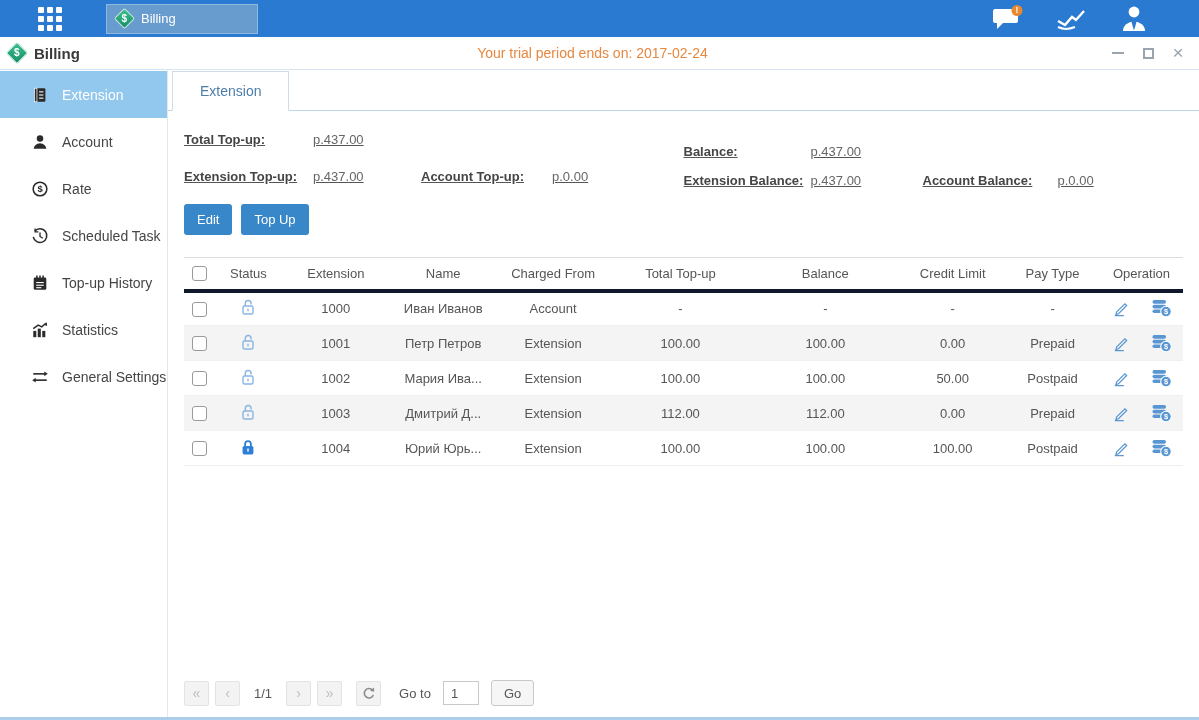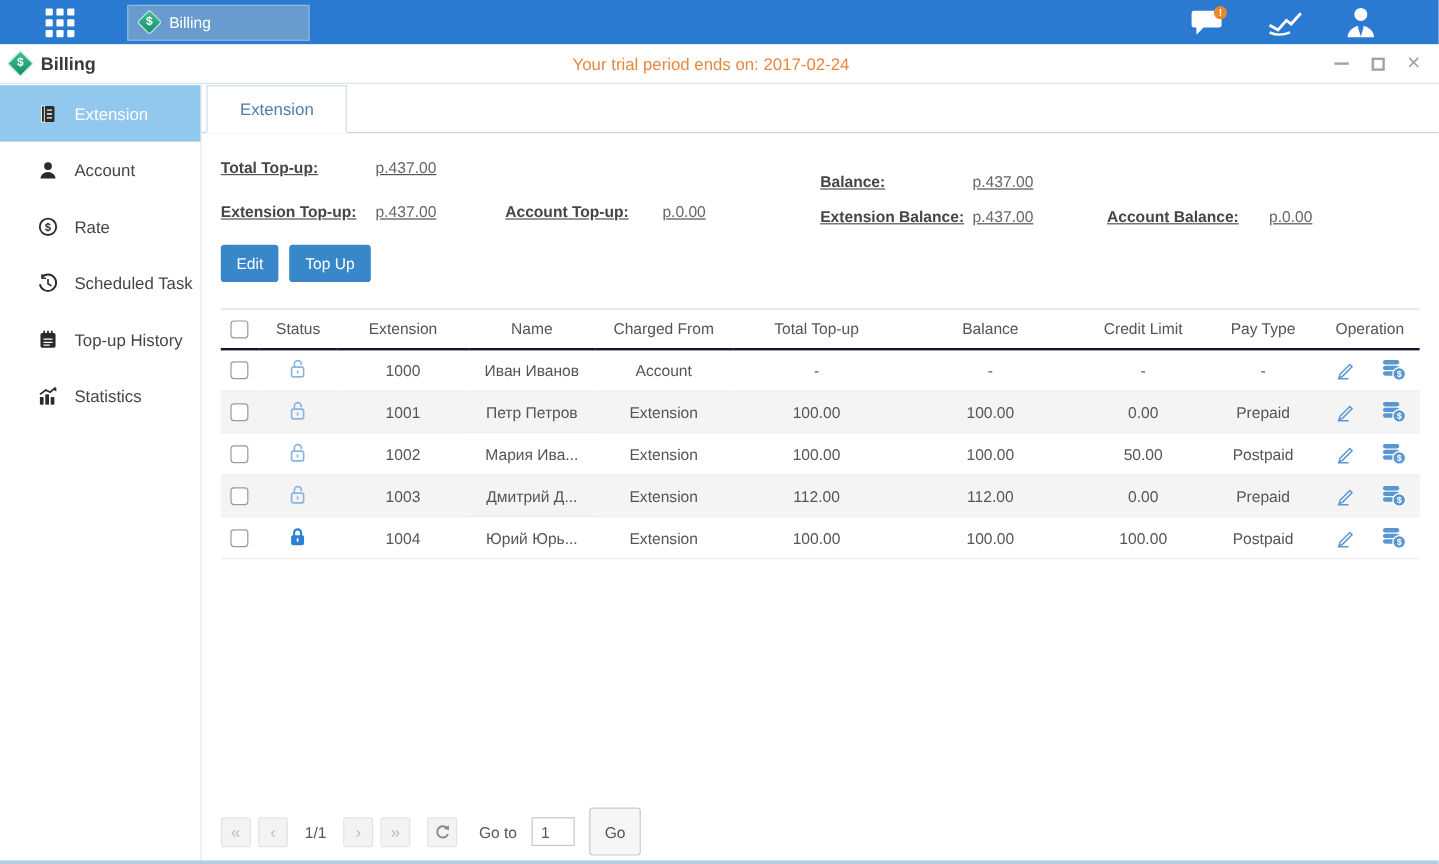--- a/index.html
+++ b/index.html
@@ -45,21 +45,21 @@
   .stats-half { display:grid; row-gap:14px; align-items:center; }
   .stats-left  { grid-template-columns:129px 108px 131px 1fr; }
   .stats-right { grid-template-columns:127px 112px 135px 1fr;margin-top:16px; }
   .stat-label { font-weight:bold; color:#454545; }
   .stat-value { color:#666; }
 
   .actions { padding:14px 16px 13px; display:flex; gap:9px; }
   .btn { background:#3787c9; color:#fff; border:none; border-radius:3px; font-size:13px; padding:8px 13px; cursor:pointer; font-family:inherit; }
 
   table { width:calc(100% - 32px); margin:9px 16px 0; border-collapse:collapse; font-size:13px; color:#555; table-layout:fixed; }
-  thead th { font-weight:normal; color:#555; height:33px; border-top:1px solid #dcdcdc; border-bottom:2px solid #0f172a; text-align:center; }
+  thead th { font-weight:normal; color:#555; height:33px; border-top:1px solid #dcdcdc; border-bottom:4px solid #0f172a; text-align:center; }
   tbody td { height:35px; text-align:center; border-bottom:1px solid #f0f0f0; }
   tbody tr.alt { background:#f4f4f4; }
   .col-check { width:3.2%; } .col-status { width:6.5%; } .col-ext { width:11%; }
   .col-name { width:10.5%; } .col-charged { width:11.5%; } .col-topup { width:14%; }
   .col-balance { width:15%; } .col-credit { width:10.5%; } .col-pay { width:9.5%; } .col-op { width:8.3%; }
   td.td-name { white-space:nowrap; overflow:hidden; }
 
   .checkbox { display:inline-block; width:15px; height:15px; border:1px solid #9a9a9a; border-radius:3px; background:#fff; vertical-align:middle; cursor:pointer; }
   .lock { display:inline-flex; }
   .lock .lock-closed { display:none; }
@@ -68,21 +68,21 @@
   .lock-closed { color:#2e7fd6; }
   .op-cell span { display:inline-flex; margin:0 8px; cursor:pointer; color:#5a96d2; vertical-align:middle; }
 
   .spacer { flex:1; }
 
   .pagination { height:48px; flex:0 0 auto; margin:0 16px; display:flex; align-items:center; gap:6px; font-size:13px; color:#555; }
   .pg-btn { width:25px; height:25px; background:#f3f3f3; border:1px solid #e3e3e3; border-radius:2px; display:flex; align-items:center; justify-content:center; color:#bdbdbd; font-size:14px; cursor:pointer; }
   .pg-indicator { margin:0 8px; color:#555; }
   .goto-label { margin-left:12px; margin-right:6px; }
   .goto-input { width:36px; height:24px; border:1px solid #c9c9c9; font-size:13px; padding-left:7px; font-family:inherit; color:#555; }
-  .go-btn { height:40px; padding:0 12px; margin-left:6px; background:#f6f6f6; border:1px solid #c9c9c9; border-radius:3px; font-size:13px; color:#555; cursor:pointer; font-family:inherit; }
+  .go-btn { height:26px; padding:0 12px; margin-left:6px; background:#f6f6f6; border:1px solid #c9c9c9; border-radius:3px; font-size:13px; color:#555; cursor:pointer; font-family:inherit; }
   .pg-right { margin-left:auto; display:flex; align-items:center; gap:11px; }
   .page-size { width:53px; height:26px; border:1px solid #c8c8c8; border-radius:2px; background:#fff; display:flex; align-items:center; padding:0 7px; cursor:pointer; }
   .page-size .caret { margin-left:auto; font-size:9px; color:#8a8a8a; }
 
   .bottom-edge { height:3px; background:#aecdea; flex:0 0 auto; }
 </style>
 </head>
 <body>
 
 <div class="window">
@@ -199,20 +199,29 @@
       </div>
       <div class="side-item">
         <svg width="18" height="18" viewBox="0 0 20 20">
           <rect x="2.5" y="11" width="3.4" height="7" fill="currentColor"></rect>
           <rect x="7.5" y="8.5" width="3.4" height="9.5" fill="currentColor"></rect>
           <rect x="12.5" y="11" width="3.4" height="7" fill="currentColor"></rect>
           <path d="M2.5 8.5 L8 4.5 L12 6.5 L16.5 2.5" fill="none" stroke="currentColor" stroke-width="1.6"></path>
           <path d="M17.5 1.5 l0.4 4 -3.6 -1.4 z" fill="currentColor"></path>
         </svg>
         <span>Statistics</span>
+      </div>
+      <div class="side-item">
+        <svg width="18" height="18" viewBox="0 0 20 20">
+          <line x1="2.5" y1="6.5" x2="16" y2="6.5" stroke="currentColor" stroke-width="1.8"></line>
+          <path d="M14.8 3.8 L18.6 6.5 L14.8 9.2 z" fill="currentColor"></path>
+          <line x1="4" y1="13.5" x2="17.5" y2="13.5" stroke="currentColor" stroke-width="1.8"></line>
+          <path d="M5.2 10.8 L1.4 13.5 L5.2 16.2 z" fill="currentColor"></path>
+        </svg>
+        <span>General Settings</span>
       </div>
     </div>
 
     <div class="content">
       <div class="tabstrip">
         <div class="tab">
           <span>Extension</span>
         </div>
       </div>
 

